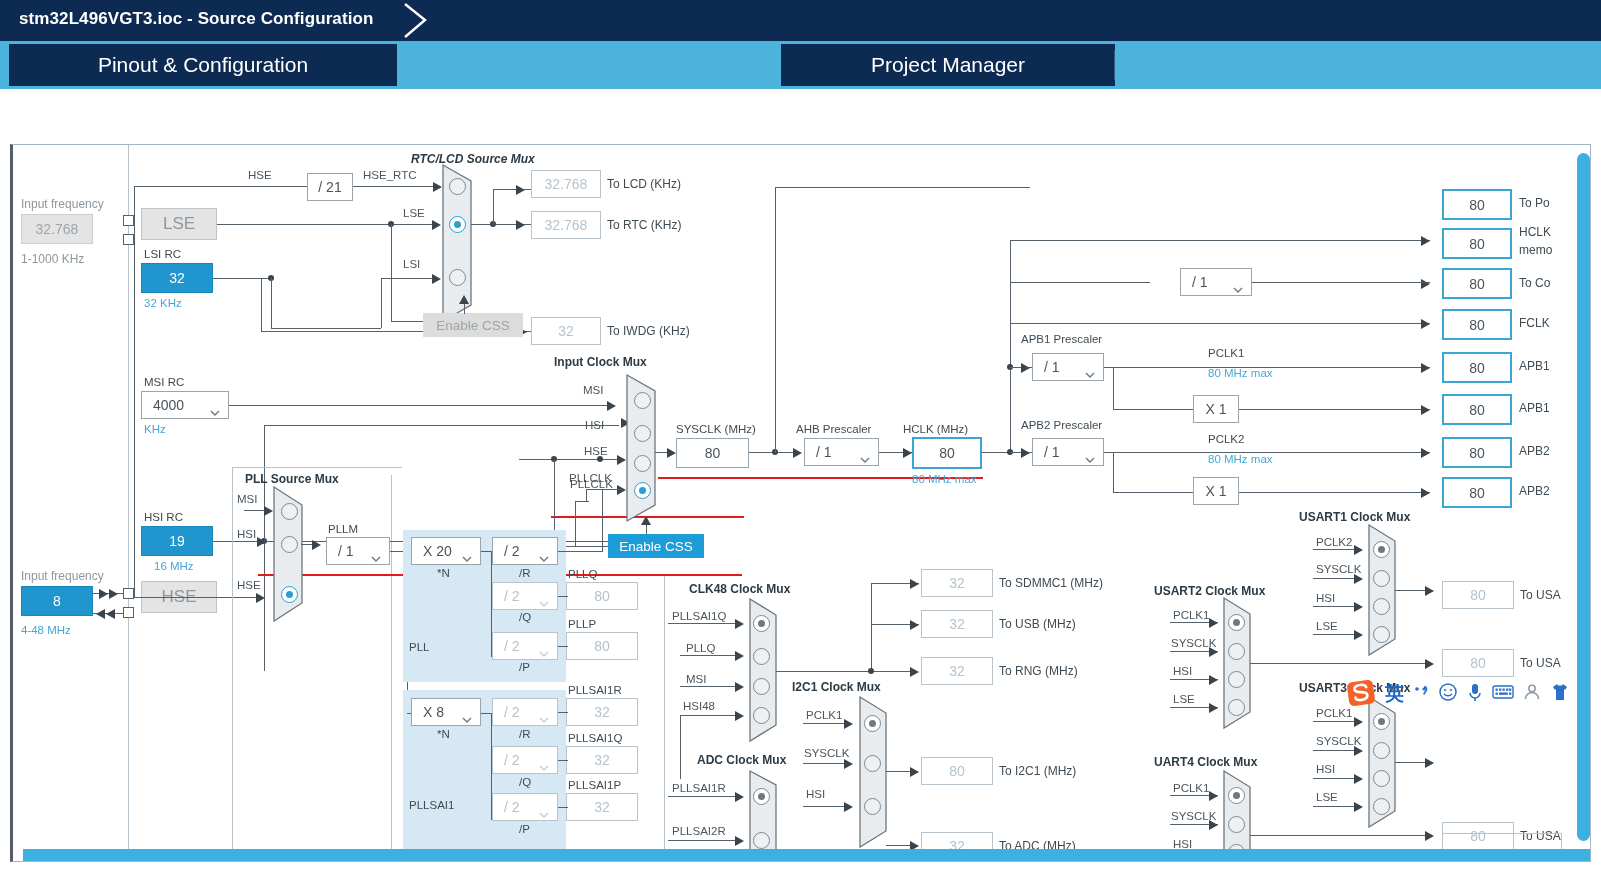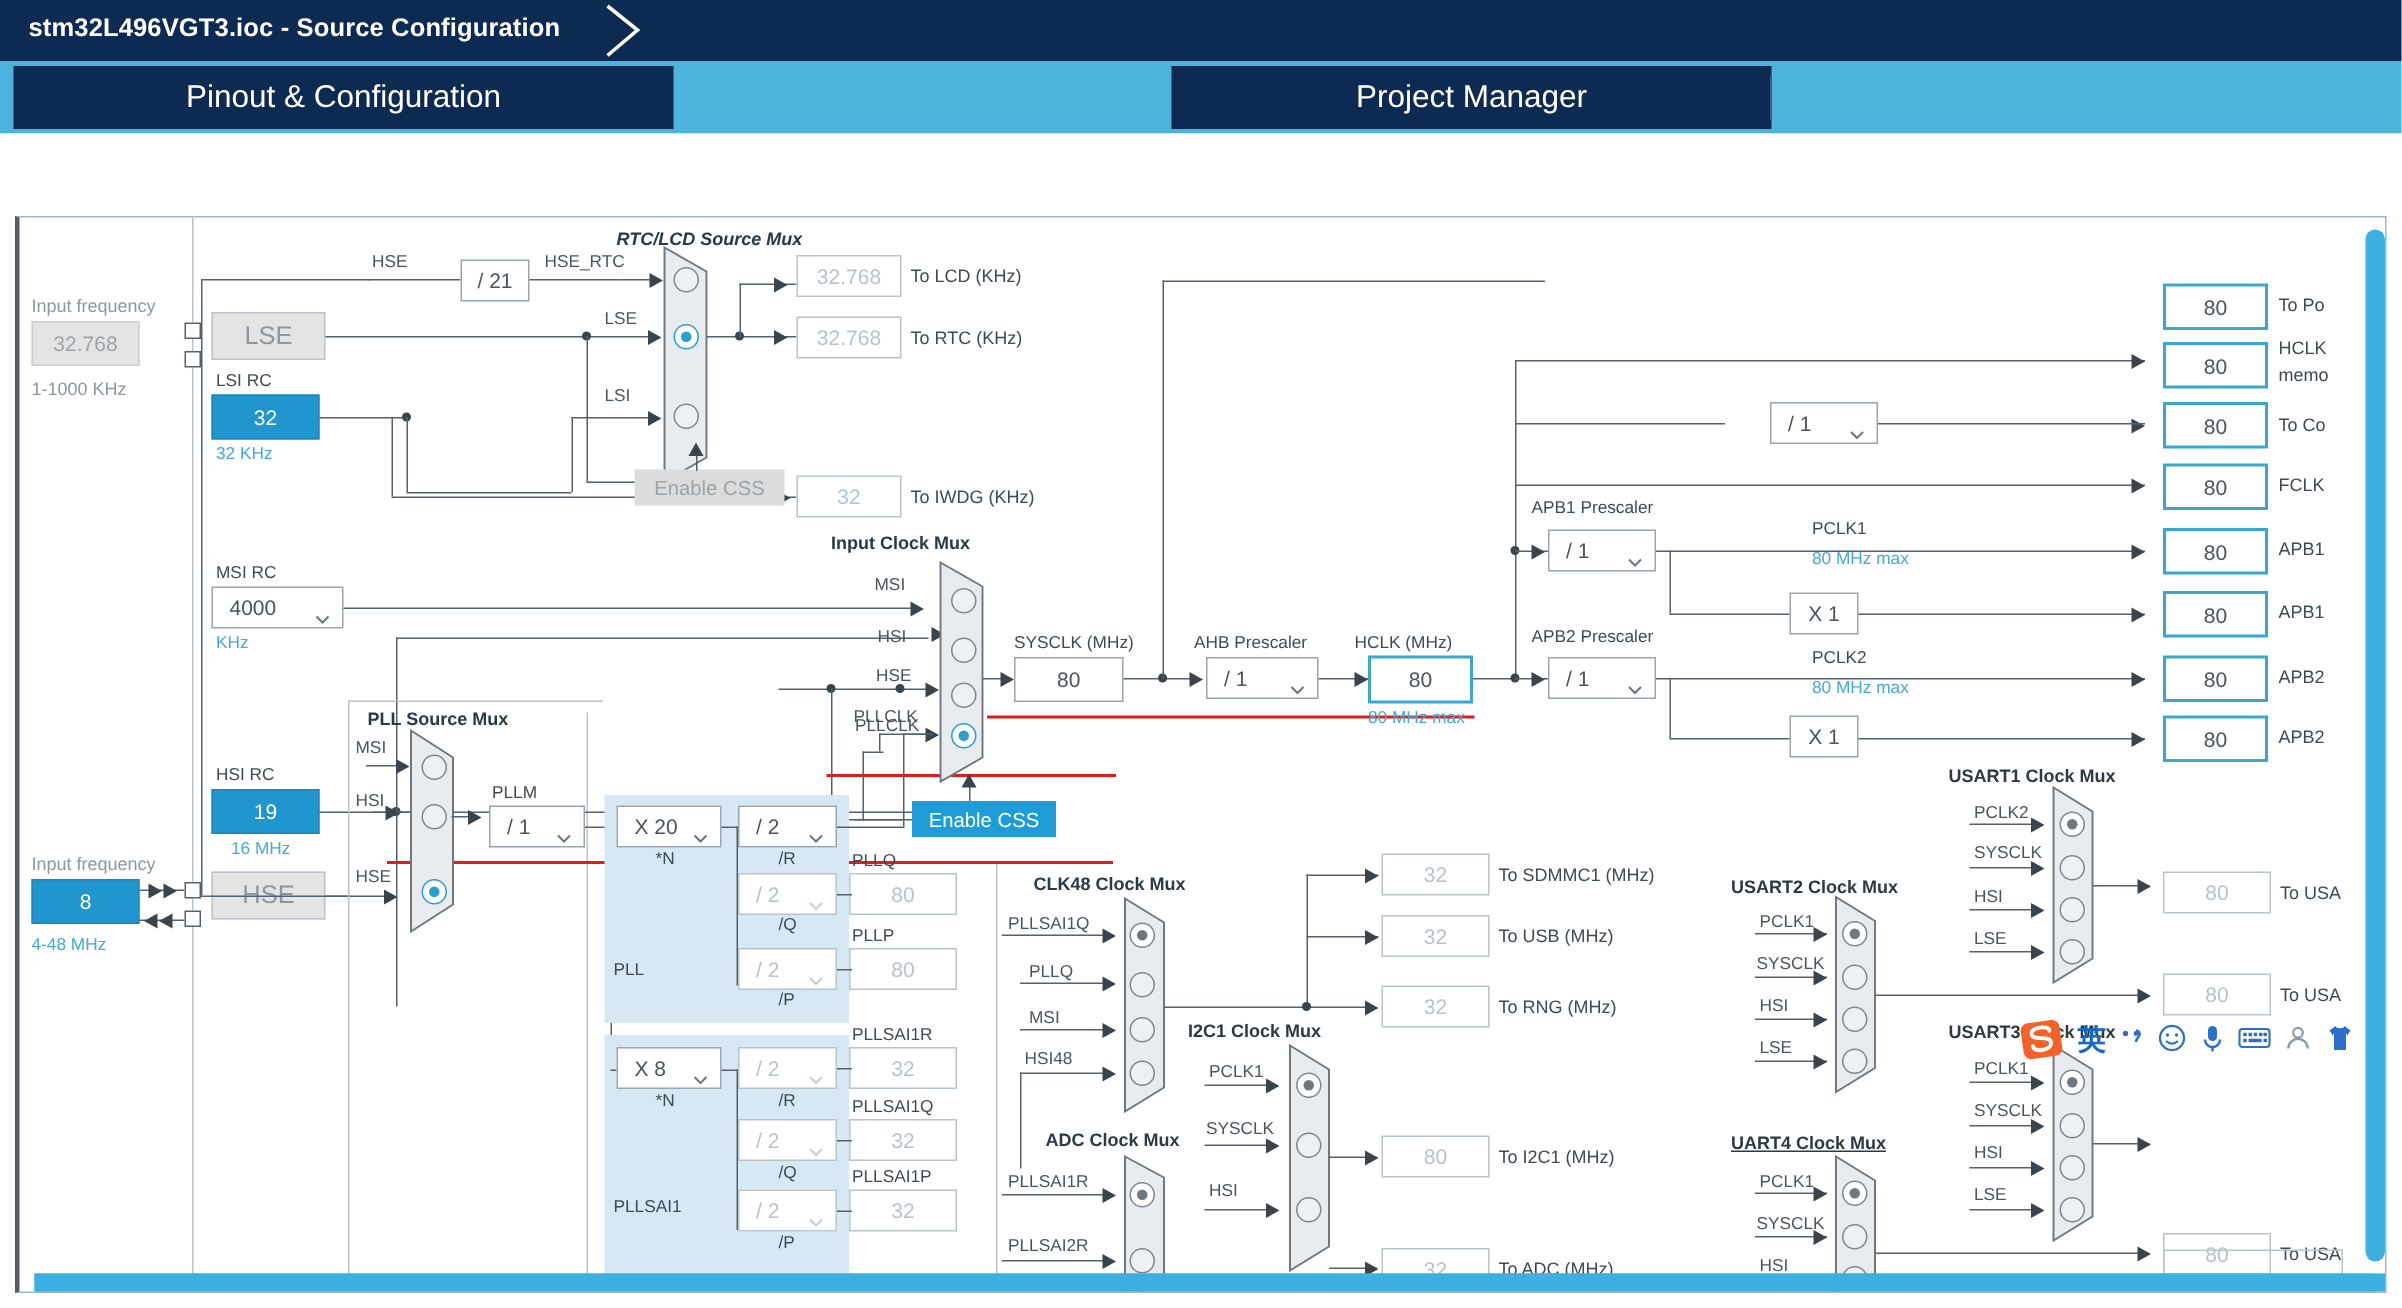--- a/index.html
+++ b/index.html
@@ -35,23 +35,23 @@
     position:absolute; top:3px; height:42px;
     display:flex; align-items:center; justify-content:center;
     color:#ffffff; font-size:21px; white-space:nowrap;
     background:#0d2b52;
   }
   .tab.active { background:#4cb3dd; color:#ffffff; top:0; height:48px; }
   .tab .sep {
     position:absolute; right:0; top:6px; bottom:6px; width:1px;
     background:#3a5a80;
   }
-  #tab0 { left:9px;    width:440px; }
+  #tab0 { left:9px;    width:388px; }
   #tab1 { left:393px;  width:386px; }
-  #tab2 { left:781px;  width:400px; }
+  #tab2 { left:781px;  width:334px; }
   #tab3 { left:1169px; width:424px; }
 
   
   #toolbar {
     position:absolute; left:0; top:89px; width:1601px; height:55px;
     background:#ffffff;
   }
   .tb-ico {
     position:absolute; top:104px;
     width:32px; height:30px; display:flex; align-items:center; justify-content:center;
@@ -883,21 +883,21 @@
   <div class="wire h" style="left:1300px; top:605px; width:48px;"></div>
   <div class="arw" style="left:1341px; top:600.5px;"></div>
   <div class="wire h" style="left:1300px; top:633px; width:48px;"></div>
   <div class="arw" style="left:1341px; top:628.5px;"></div>
   <div class="wire h" style="left:1300px; top:661px; width:48px;"></div>
   <div class="arw" style="left:1341px; top:656.5px;"></div>
 
   <div class="wire h" style="left:1382px; top:617px; width:38px;"></div>
   <div class="arw" style="left:1412px; top:612.5px;"></div>
 
-  <div class="lbl ttl2" style="left:1141px; top:611px;text-decoration:underline;">UART4 Clock Mux</div>
+  <div class="lbl ttl2" style="left:1141px; top:611px;">UART4 Clock Mux</div>
   <div class="lbl sig" style="left:1160px; top:637px;">PCLK1</div>
   <div class="lbl sig" style="left:1158px; top:665px;">SYSCLK</div>
   <div class="lbl sig" style="left:1160px; top:693px;">HSI</div>
 
   <div class="mux" style="left:1209px; top:624px;">
     <svg width="36" height="94" viewBox="0 0 36 94">
       <polygon points="2,2 28,18 28,80 2,92" fill="#e8ecef" stroke="#6d787f" stroke-width="1.3"></polygon>
     </svg>
   </div>
   <div class="radio on ong" style="left:1215px; top:642px;"></div>

